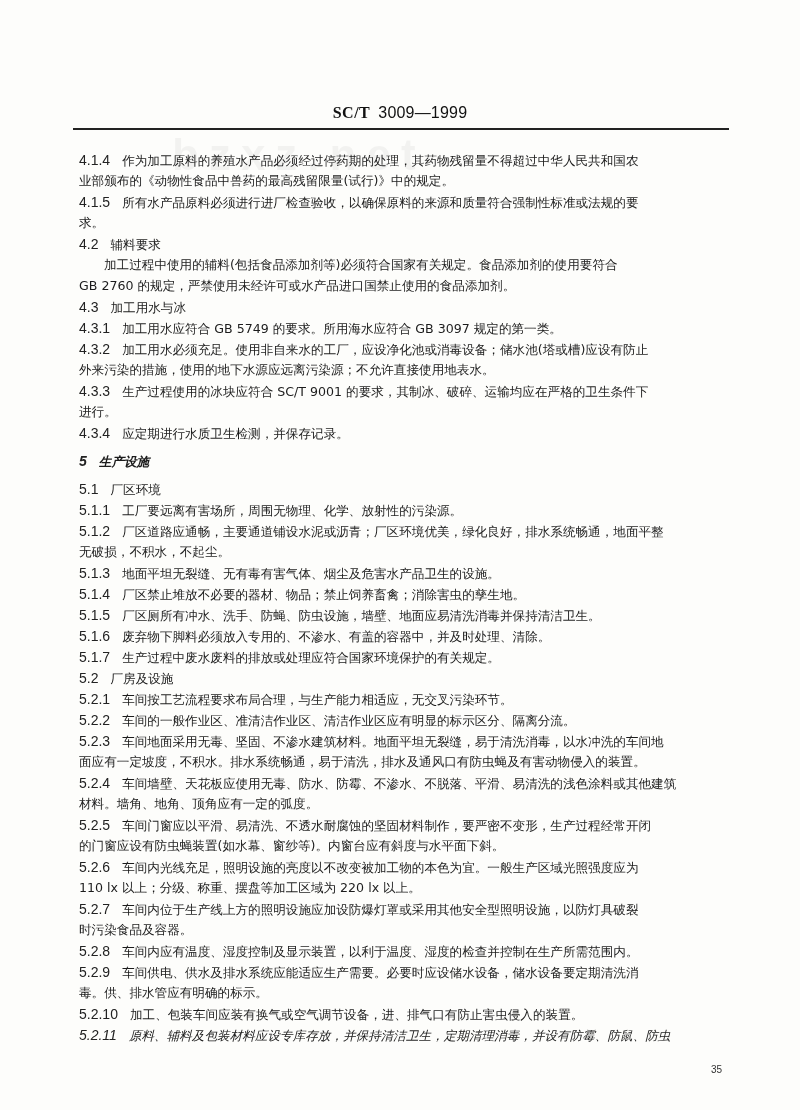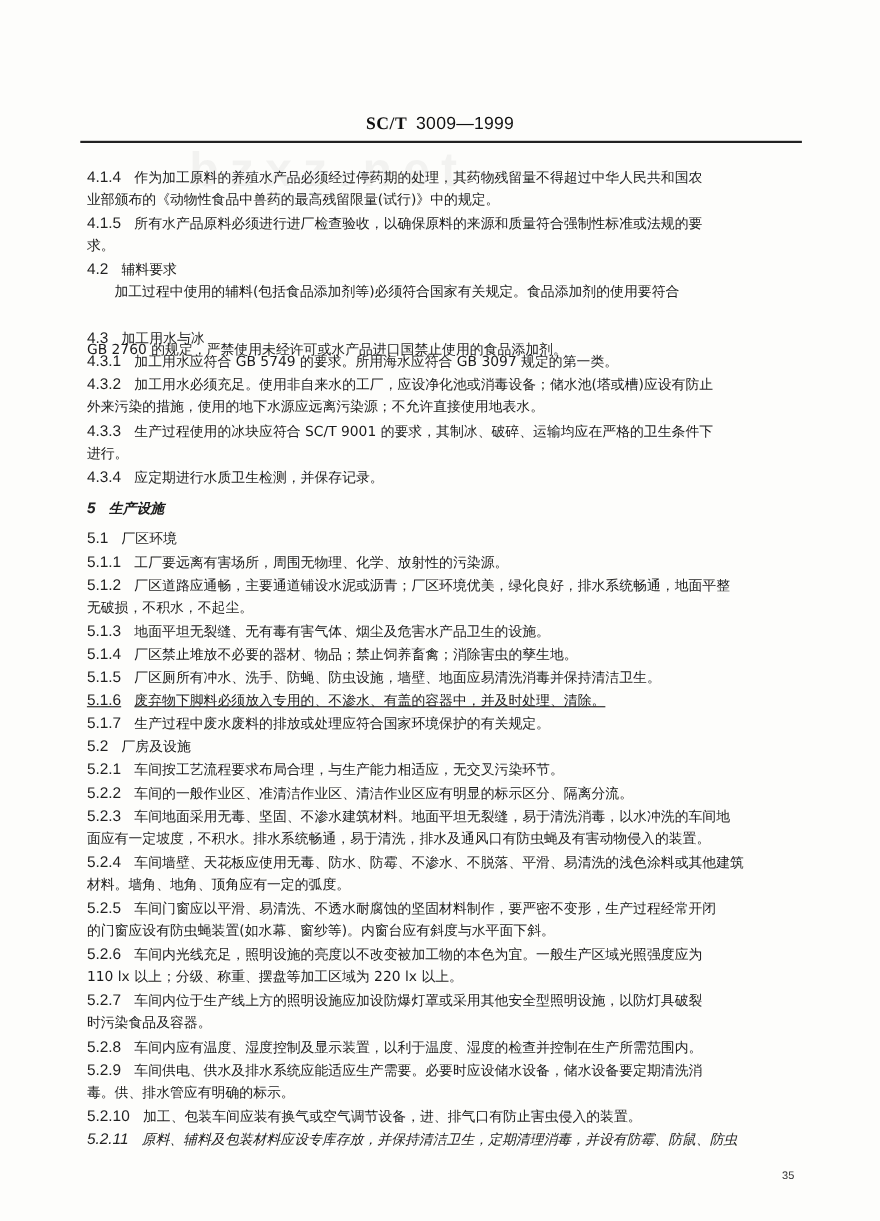--- a/index.html
+++ b/index.html
@@ -35,37 +35,37 @@
 <div class="rule"></div>
 <div class="watermark">bzxz.net</div>
 
 <div class="body-text" id="body">
     <div class="line" style="top: 152px; left: -26px;"><span class="num-label">4.1.4</span><span>作为加工原料的养殖水产品必须经过停药期的处理，其药物残留量不得超过中华人民共和国农</span></div>
     <div class="line" style="top: 173px; left: -26px;"><span>业部颁布的《动物性食品中兽药的最高残留限量(试行)》中的规定。</span></div>
     <div class="line" style="top: 194px; left: -26px;"><span class="num-label">4.1.5</span><span>所有水产品原料必须进行进厂检查验收，以确保原料的来源和质量符合强制性标准或法规的要</span></div>
     <div class="line" style="top: 215px; left: -26px;"><span>求。</span></div>
     <div class="line" style="top: 236px; left: -26px;"><span class="num-label">4.2</span><span>辅料要求</span></div>
     <div class="line" style="top: 257px; left: -1px;"><span>加工过程中使用的辅料(包括食品添加剂等)必须符合国家有关规定。食品添加剂的使用要符合</span></div>
-    <div class="line" style="top: 278px; left: -26px; margin-top: 32px;"><span>GB 2760 的规定，严禁使用未经许可或水产品进口国禁止使用的食品添加剂。</span></div>
+    <div class="line" style="top: 278px; left: -26px;"><span>GB 2760 的规定，严禁使用未经许可或水产品进口国禁止使用的食品添加剂。</span></div>
     <div class="line" style="top: 299px; left: -26px;"><span class="num-label">4.3</span><span>加工用水与冰</span></div>
     <div class="line" style="top: 320px; left: -26px;"><span class="num-label">4.3.1</span><span>加工用水应符合 GB 5749 的要求。所用海水应符合 GB 3097 规定的第一类。</span></div>
     <div class="line" style="top: 341px; left: -26px;"><span class="num-label">4.3.2</span><span>加工用水必须充足。使用非自来水的工厂，应设净化池或消毒设备；储水池(塔或槽)应设有防止</span></div>
     <div class="line" style="top: 362px; left: -26px;"><span>外来污染的措施，使用的地下水源应远离污染源；不允许直接使用地表水。</span></div>
     <div class="line" style="top: 383px; left: -26px;"><span class="num-label">4.3.3</span><span>生产过程使用的冰块应符合 SC/T 9001 的要求，其制冰、破碎、运输均应在严格的卫生条件下</span></div>
     <div class="line" style="top: 404px; left: -26px;"><span>进行。</span></div>
     <div class="line" style="top: 425px; left: -26px;"><span class="num-label">4.3.4</span><span>应定期进行水质卫生检测，并保存记录。</span></div>
     <div class="line bold" style="top: 453px; left: -26px; font-style: italic;"><span class="num-label bold">5</span><span>生产设施</span></div>
     <div class="line" style="top: 481px; left: -26px;"><span class="num-label">5.1</span><span>厂区环境</span></div>
     <div class="line" style="top: 502px; left: -26px;"><span class="num-label">5.1.1</span><span>工厂要远离有害场所，周围无物理、化学、放射性的污染源。</span></div>
     <div class="line" style="top: 523px; left: -26px;"><span class="num-label">5.1.2</span><span>厂区道路应通畅，主要通道铺设水泥或沥青；厂区环境优美，绿化良好，排水系统畅通，地面平整</span></div>
     <div class="line" style="top: 544px; left: -26px;"><span>无破损，不积水，不起尘。</span></div>
     <div class="line" style="top: 565px; left: -26px;"><span class="num-label">5.1.3</span><span>地面平坦无裂缝、无有毒有害气体、烟尘及危害水产品卫生的设施。</span></div>
     <div class="line" style="top: 586px; left: -26px;"><span class="num-label">5.1.4</span><span>厂区禁止堆放不必要的器材、物品；禁止饲养畜禽；消除害虫的孳生地。</span></div>
     <div class="line" style="top: 607px; left: -26px;"><span class="num-label">5.1.5</span><span>厂区厕所有冲水、洗手、防蝇、防虫设施，墙壁、地面应易清洗消毒并保持清洁卫生。</span></div>
-    <div class="line" style="top: 628px; left: -26px; text-decoration: underline;"><span class="num-label">5.1.6</span><span>废弃物下脚料必须放入专用的、不渗水、有盖的容器中，并及时处理、清除。</span></div>
+    <div class="line" style="top: 628px; left: -26px;"><span class="num-label">5.1.6</span><span>废弃物下脚料必须放入专用的、不渗水、有盖的容器中，并及时处理、清除。</span></div>
     <div class="line" style="top: 649px; left: -26px;"><span class="num-label">5.1.7</span><span>生产过程中废水废料的排放或处理应符合国家环境保护的有关规定。</span></div>
     <div class="line" style="top: 670px; left: -26px;"><span class="num-label">5.2</span><span>厂房及设施</span></div>
     <div class="line" style="top: 691px; left: -26px;"><span class="num-label">5.2.1</span><span>车间按工艺流程要求布局合理，与生产能力相适应，无交叉污染环节。</span></div>
     <div class="line" style="top: 712px; left: -26px;"><span class="num-label">5.2.2</span><span>车间的一般作业区、准清洁作业区、清洁作业区应有明显的标示区分、隔离分流。</span></div>
     <div class="line" style="top: 733px; left: -26px;"><span class="num-label">5.2.3</span><span>车间地面采用无毒、坚固、不渗水建筑材料。地面平坦无裂缝，易于清洗消毒，以水冲洗的车间地</span></div>
     <div class="line" style="top: 754px; left: -26px;"><span>面应有一定坡度，不积水。排水系统畅通，易于清洗，排水及通风口有防虫蝇及有害动物侵入的装置。</span></div>
     <div class="line" style="top: 775px; left: -26px;"><span class="num-label">5.2.4</span><span>车间墙壁、天花板应使用无毒、防水、防霉、不渗水、不脱落、平滑、易清洗的浅色涂料或其他建筑</span></div>
     <div class="line" style="top: 796px; left: -26px;"><span>材料。墙角、地角、顶角应有一定的弧度。</span></div>
     <div class="line" style="top: 817px; left: -26px;"><span class="num-label">5.2.5</span><span>车间门窗应以平滑、易清洗、不透水耐腐蚀的坚固材料制作，要严密不变形，生产过程经常开闭</span></div>
     <div class="line" style="top: 838px; left: -26px;"><span>的门窗应设有防虫蝇装置(如水幕、窗纱等)。内窗台应有斜度与水平面下斜。</span></div>

